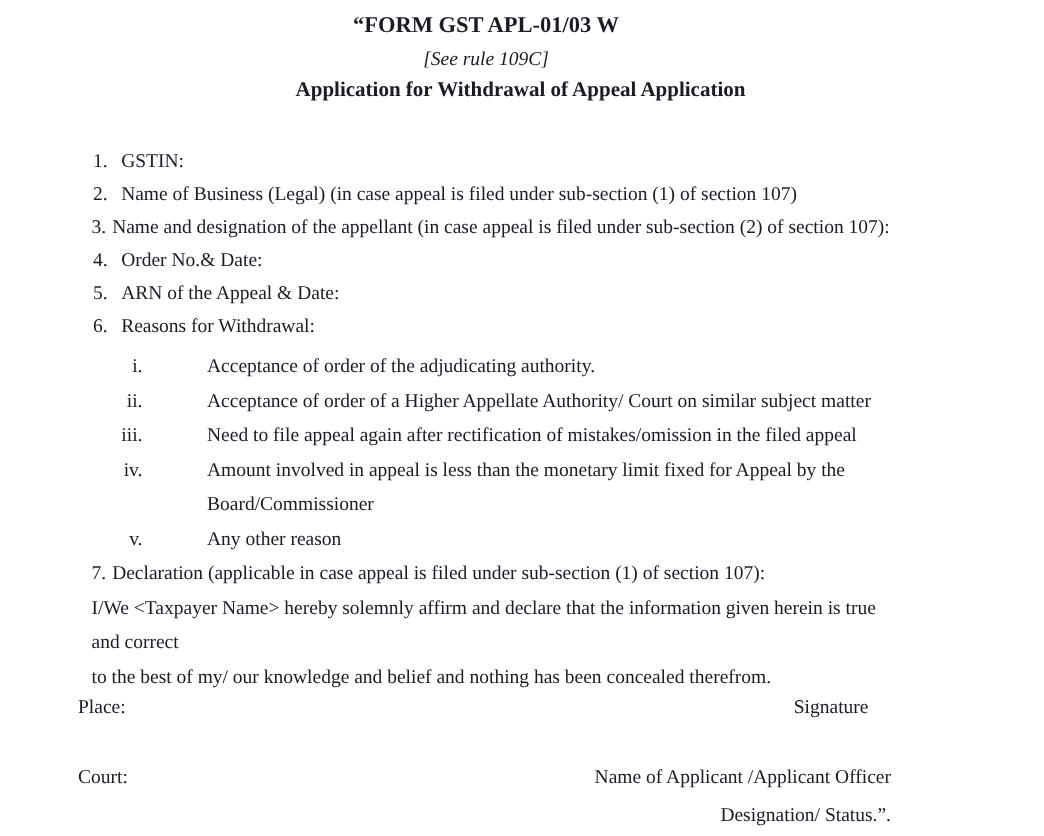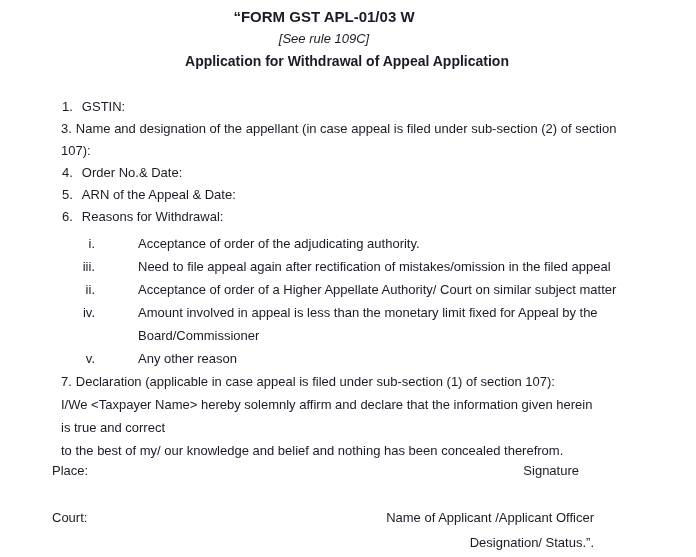--- a/index.html
+++ b/index.html
@@ -1,21 +1,21 @@
 <!DOCTYPE html>
 <html><head>
 <meta charset="utf-8">
 <style>
   html, body { margin: 0; padding: 0; background: #ffffff; }
   .page {
     position: relative;
     width: 648px;
     height: 557px;
     background: #ffffff;
-    font-family: Liberation Sans, sans-serif;
+    font-family: Liberation Serif, serif;
     font-size: 13px;
     color: #1b1b26;
     overflow: hidden;
   }
   .title-block {
     position: absolute;
     top: 6px; left: 0; right: 0;
     text-align: center;
     line-height: 22px;
   }
@@ -59,45 +59,48 @@
     <div class="form-title">“FORM GST APL-01/03 W</div>
     <div class="rule-ref">[See rule 109C]</div>
     <div class="form-heading">Application for Withdrawal of Appeal Application</div>
   </header>
 
   <main class="content">
 
     <div class="item">
       <span class="num">1.</span><span class="txt">GSTIN:</span>
     </div>
+    <div class="item">
+      <span class="num">2.</span><span class="txt">Name of Business (Legal) (in case appeal is filed under sub-section (1) of section 107)</span>
+    </div>
     <div class="item tight">
       <span class="num">3.</span><span class="txt">Name and designation of the appellant (in case appeal is filed under sub-section (2) of section 107):</span>
     </div>
     <div class="item">
       <span class="num">4.</span><span class="txt">Order No.&amp; Date:</span>
     </div>
     <div class="item">
       <span class="num">5.</span><span class="txt">ARN of the Appeal &amp; Date:</span>
     </div>
     <div class="item">
       <span class="num">6.</span><span class="txt">Reasons for Withdrawal:</span>
     </div>
 
     <div class="reasons">
       <div class="reason-row">
         <span class="rnum">i.</span>
         <span class="rtext">Acceptance of order of the adjudicating authority.</span>
       </div>
       <div class="reason-row">
+        <span class="rnum">ii.</span>
+        <span class="rtext">Acceptance of order of a Higher Appellate Authority/ Court on similar subject matter</span>
+      </div>
+      <div class="reason-row">
         <span class="rnum">iii.</span>
         <span class="rtext">Need to file appeal again after rectification of mistakes/omission in the filed appeal</span>
-      </div>
-      <div class="reason-row">
-        <span class="rnum">ii.</span>
-        <span class="rtext">Acceptance of order of a Higher Appellate Authority/ Court on similar subject matter</span>
       </div>
       <div class="reason-row">
         <span class="rnum">iv.</span>
         <span class="rtext">Amount involved in appeal is less than the monetary limit fixed for Appeal by the
 Board/Commissioner</span>
       </div>
       <div class="reason-row">
         <span class="rnum">v.</span>
         <span class="rtext">Any other reason</span>
       </div>

